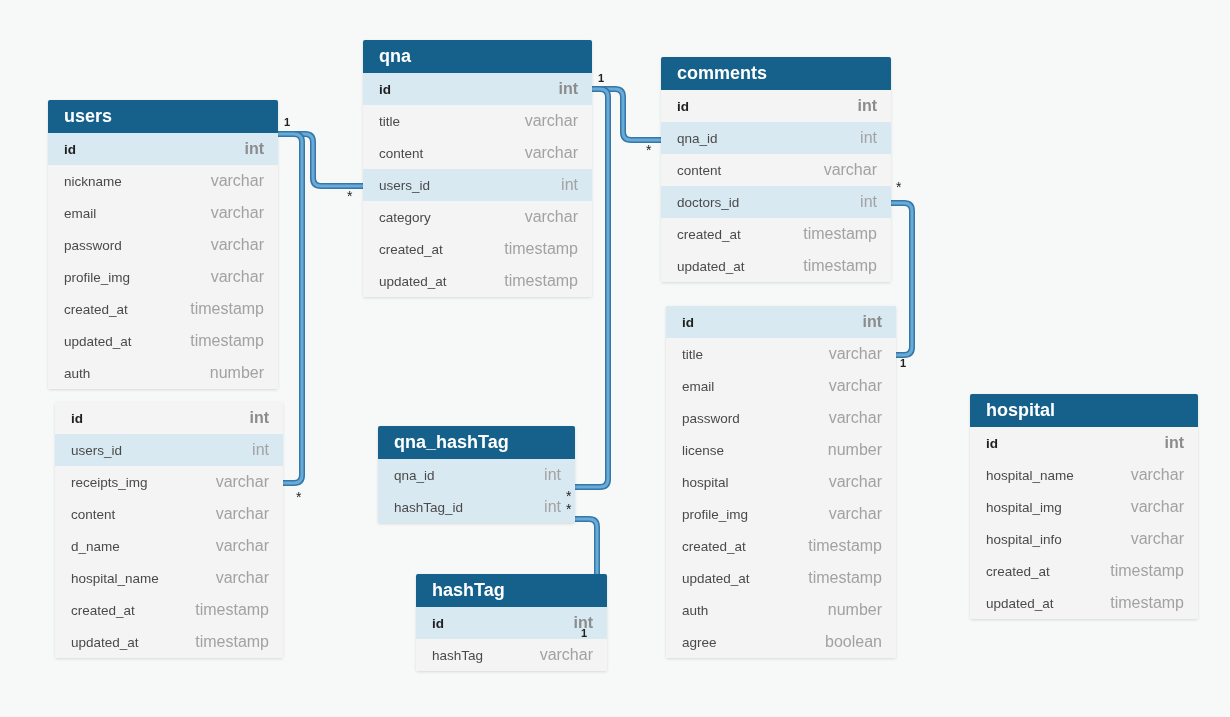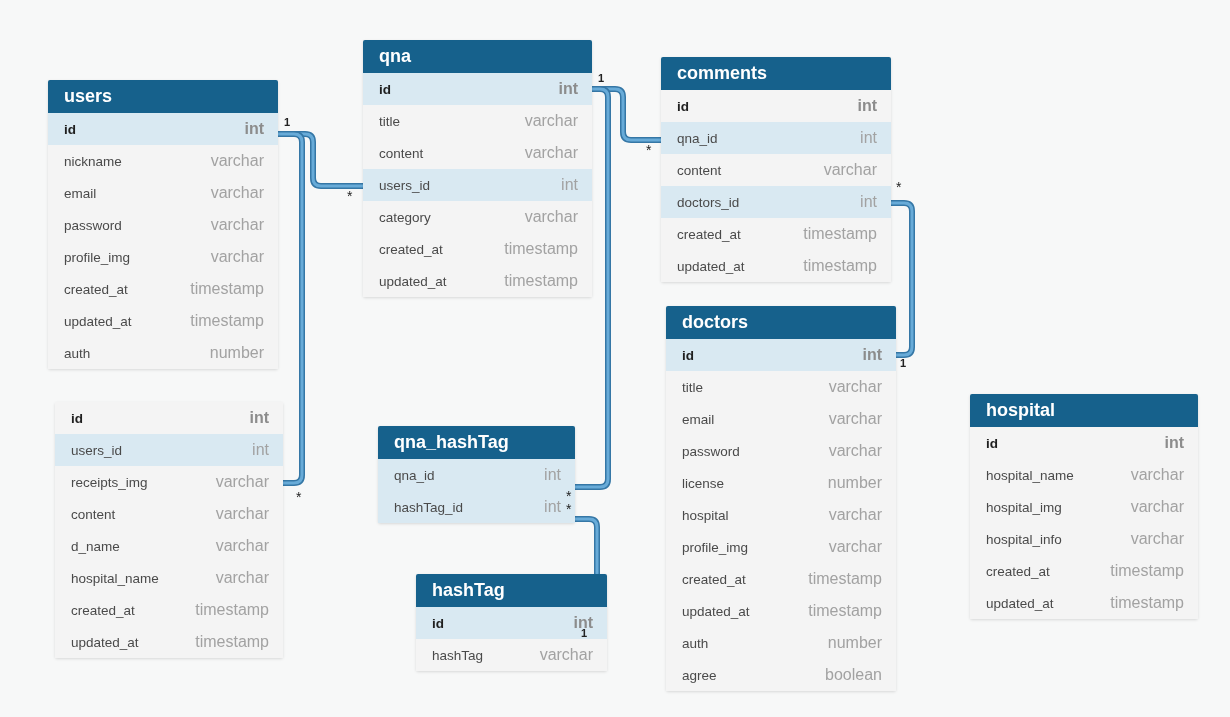--- a/index.html
+++ b/index.html
@@ -86,21 +86,21 @@
     <g>
       <path class="wire-outer" d="M 562 519 H 589 Q 597 519 597 527 V 615 Q 597 623 589 623 H 575"></path>
       <path class="wire-inner" d="M 562 519 H 589 Q 597 519 597 527 V 615 Q 597 623 589 623 H 575"></path>
     </g>
     <g>
       <path class="wire-outer" d="M 891 203 H 904 Q 912 203 912 211 V 347 Q 912 355 904 355 H 896"></path>
       <path class="wire-inner" d="M 891 203 H 904 Q 912 203 912 211 V 347 Q 912 355 904 355 H 896"></path>
     </g>
   </svg>
 
-  <div class="table" style="left:48px;top:80px;width:230px;">
+  <div class="table" style="left:48px;top:100px;width:230px;">
     <div class="t-header">users</div>
     <div class="t-rows">
         <div class="row hl pk">
           <span class="fname">id</span>
           <span class="ftype">int</span>
         </div>
         <div class="row">
           <span class="fname">nickname</span>
           <span class="ftype">varchar</span>
         </div>
@@ -189,21 +189,20 @@
           <span class="ftype">timestamp</span>
         </div>
         <div class="row">
           <span class="fname">updated_at</span>
           <span class="ftype">timestamp</span>
         </div>
       </div>
   </div>
 
   <div class="table" style="left:666px;top:306px;width:230px;">
-    <div class="t-header">doctors</div>
     <div class="t-rows">
         <div class="row hl pk">
           <span class="fname">id</span>
           <span class="ftype">int</span>
         </div>
         <div class="row">
           <span class="fname">title</span>
           <span class="ftype">varchar</span>
         </div>
         <div class="row">

